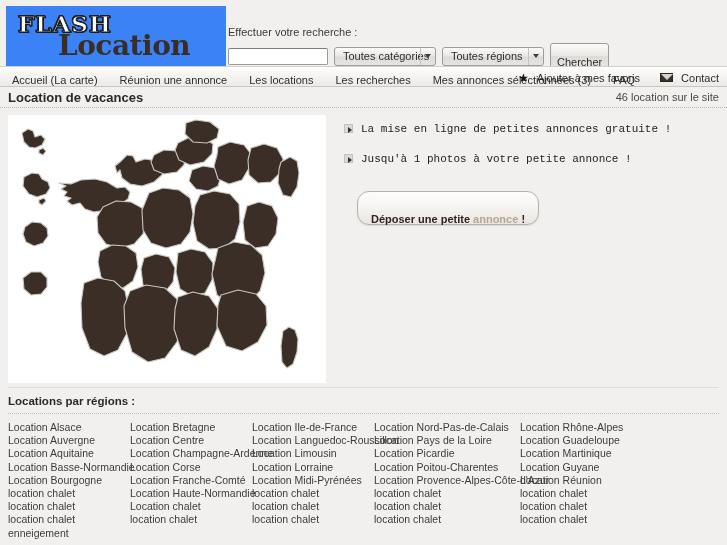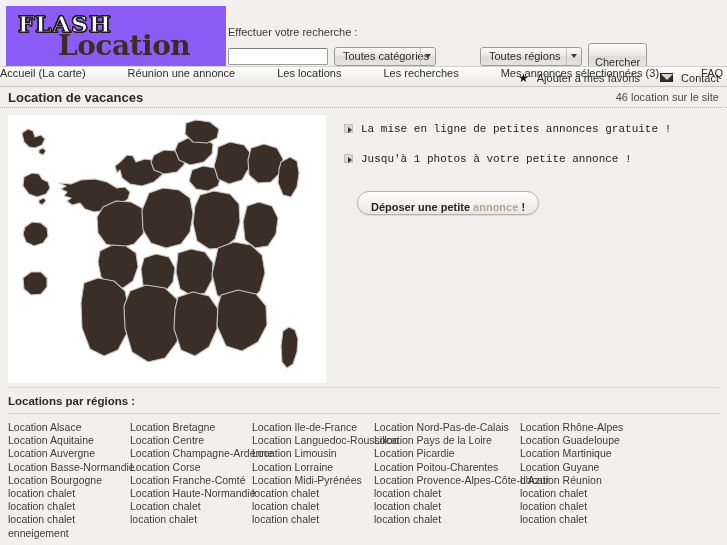--- a/index.html
+++ b/index.html
@@ -18,21 +18,21 @@
   
   .header {
     position: relative;
     height: 66px;
     background: #f1f0ee;
   }
   .logo-box {
     position: absolute;
     left: 6px; top: 6px;
     width: 220px; height: 68px;
-    background: #8b5cf6;
+    background: #3b82f6;
     overflow: hidden;
   }
   .logo-flash {
     position: absolute;
     left: 12px; top: 4px;
     font-family: "DejaVu Serif", serif;
     font-weight: bold;
     font-size: 23px;
     letter-spacing: 1px;
     color: #ffffff;
@@ -92,21 +92,21 @@
     border-left: 1px solid #c6c4c0;
   }
   .tri-down {
     width: 0; height: 0;
     border-left: 3.5px solid transparent;
     border-right: 3.5px solid transparent;
     border-top: 4px solid #3b3b3b;
   }
   .sel-cat { width: 102px; }
   .sel-cat .sel-text { width: 85px; }
-  .sel-reg { width: 102px; margin-left: 38px; }
+  .sel-reg { width: 102px; }
   .sel-reg .sel-text { width: 85px; }
 
   .btn-search {
     height: 19px;
     padding: 12px 6px;
     border: 1px solid #9e9c99;
     border-radius: 3px;
     background: linear-gradient(to bottom, #fbfbfa 0%, #ebe9e6 48%, #dfdcd8 52%, #e7e5e2 100%);
     font-family: "Liberation Sans", sans-serif;
     font-size: 11px;
@@ -115,23 +115,23 @@
   }
 
   
   .navbar {
     position: relative;
     height: 21px;
     border-top: 1px solid #d3d1ce;
     border-bottom: 1px solid #c9c7c4;
     background: linear-gradient(to bottom, #fdfdfd 0%, #f4f3f1 50%, #eceae7 100%);
     display: flex;
-    align-items: flex-start;
+    align-items: flex-end;
+    padding-left: 12px;
     overflow: hidden;
-    gap: 20px;
   }
   .nav-item {
     font-size: 11px;
     color: #2d2d2d;
     margin-right: 22px;
     white-space: nowrap;
     cursor: pointer;
   }
   .nav-right {
     position: absolute;
@@ -215,21 +215,21 @@
     border-top: 3px solid transparent;
     border-bottom: 3px solid transparent;
     border-left: 4px solid #36302a;
   }
   .promo-text { font-size: 11px; color: #232323; }
 
   .btn-deposer {
     display: inline-block;
     margin-top: 8px; margin-left: 13px;
     height: 24px;
-    padding: 4px 13px;
+    padding: 16px 13px;
     line-height: 23px;
     border: 1px solid #b5b2ad;
     border-radius: 12px;
     background: linear-gradient(to bottom, #fdfdfc 0%, #f4f2ef 55%, #e9e6e2 100%);
     box-shadow: 0 1px 1px rgba(0,0,0,0.10);
     font-size: 11px;
     font-weight: bold;
     color: #2c2520;
     cursor: pointer;
     white-space: nowrap;
@@ -399,22 +399,22 @@
     </div>
   </div>
 
   <div class="footer">
     <div class="footer-sep"></div>
     <div class="footer-title">Locations par régions :</div>
     <div class="footer-cols">
 
       <div class="fcol">
         <a>Location Alsace</a>
+        <a>Location Auvergne</a>
         <a>Location Aquitaine</a>
-        <a>Location Auvergne</a>
         <a>Location Basse-Normandie</a>
         <a>Location Bourgogne</a>
         <a>location chalet</a>
         <a>location chalet</a>
         <a>location chalet</a>
         <a>enneigement</a>
       </div>
 
       <div class="fcol">
         <a>Location Bretagne</a>

